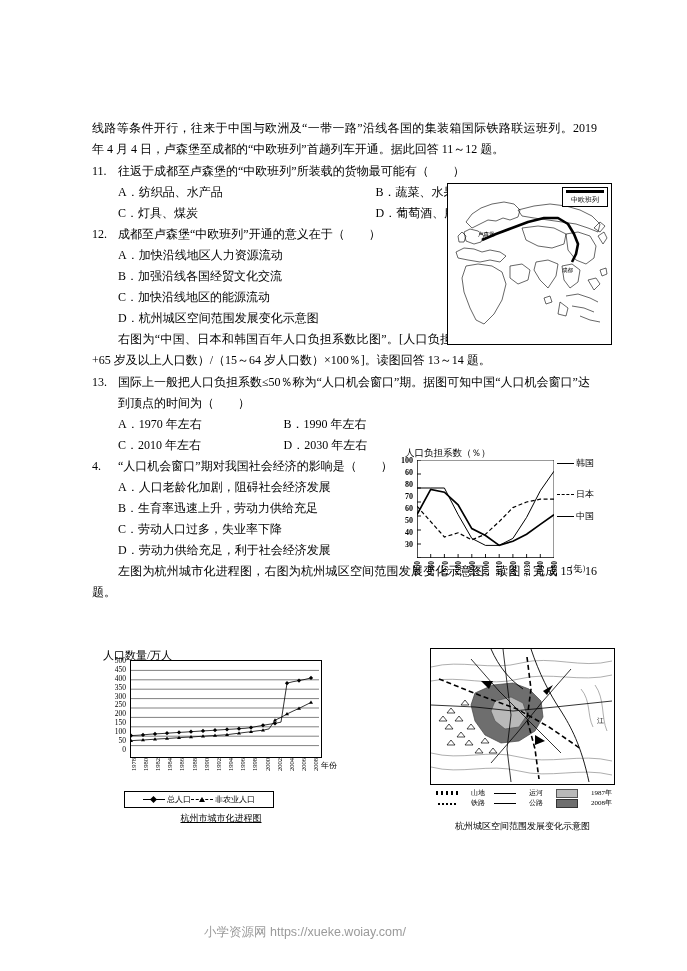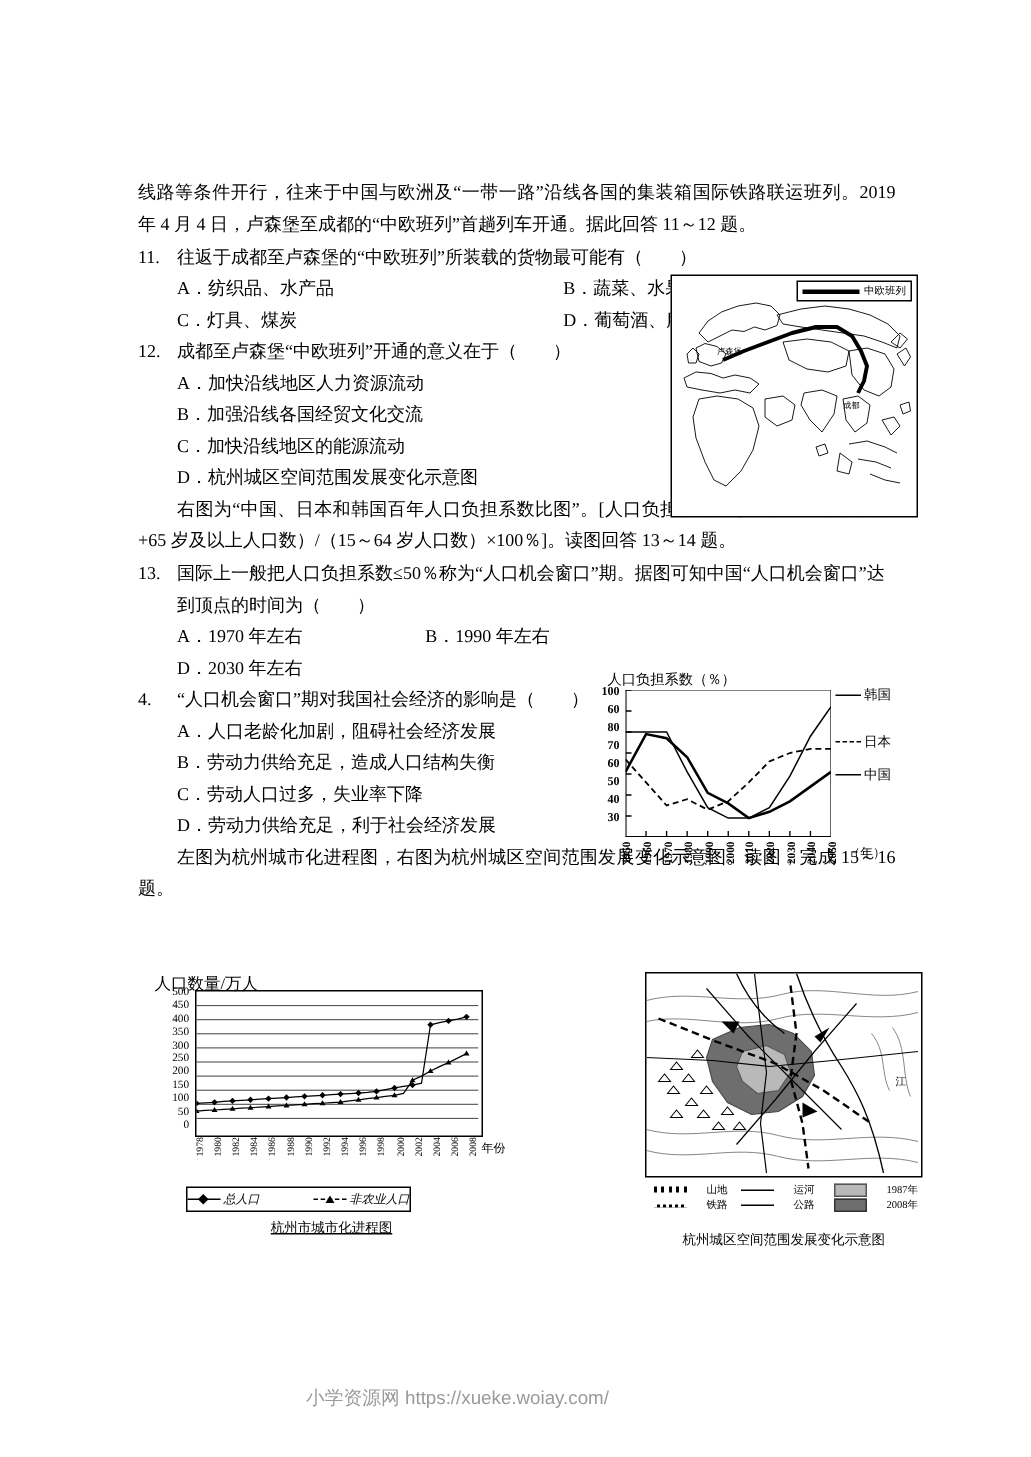--- a/index.html
+++ b/index.html
@@ -77,20 +77,21 @@
   .map-legend {
     position: absolute;
     right: 3px;
     top: 3px;
     border: 1px solid #000;
     background: #fff;
     padding: 2px 3px 2px 3px;
     display: flex;
     align-items: center;
     gap: 3px;
+    flex-direction: column;
   }
   .map-legend .swatch {
     display: inline-block;
     width: 38px;
     height: 3px;
     background: #000;
   }
   .map-legend .lbl { font-size: 7px; line-height: 8px; white-space: nowrap; }
 
   
@@ -197,23 +198,22 @@
   }
   .urb-legend {
     position: absolute;
     left: 27px;
     top: 143px;
     width: 148px;
     border: 1px solid #000;
     height: 15px;
     display: flex;
     align-items: center;
-    justify-content: space-between;
+    justify-content: center;
     font-size: 8px;
-    font-style: italic;
   }
   .urb-legend .item { display: flex; align-items: center; gap: 2px; white-space: nowrap; }
   .urb-legend .mk { position: relative; width: 22px; height: 8px; }
   .urb-legend .mk .seg {
     position: absolute; left: 0; top: 3.5px; width: 22px; height: 0;
     border-top: 1px solid #000;
   }
   .urb-legend .mk .seg.dashed { border-top-style: dashed; }
   .urb-legend .mk .dia {
     position: absolute; left: 8px; top: 1px;
@@ -341,29 +341,30 @@
 
     <div class="q">
       <span class="q-num">13.</span>
       <span class="q-body">国际上一般把人口负担系数≤50％称为“人口机会窗口”期。据图可知中国“人口机会窗口”达到顶点的时间为（　　）</span>
     </div>
     <div class="opts-2col narrow-wrap">
       <span class="opt">A．1970 年左右</span>
       <span class="opt">B．1990 年左右</span>
     </div>
     <div class="opts-2col narrow-wrap">
+      <span class="opt">C．2010 年左右</span>
       <span class="opt">D．2030 年左右</span>
     </div>
 
     <div class="q">
       <span class="q-num">4.</span>
       <span class="q-body narrow-wrap">“人口机会窗口”期对我国社会经济的影响是（　　）</span>
     </div>
     <div class="opts-1col">A．人口老龄化加剧，阻碍社会经济发展</div>
-    <div class="opts-1col">B．劳动力供给充足，造成人口结构失衡</div>
+    <div class="opts-1col">B．生育率迅速上升，劳动力供给充足</div>
     <div class="opts-1col">C．劳动人口过多，失业率下降</div>
     <div class="opts-1col">D．劳动力供给充足，利于社会经济发展</div>
 
     <p class="para indent">左图为杭州城市化进程图，右图为杭州城区空间范围发展变化示意图。读图，完成 15～16 题。</p>
   </div>
 
   <div class="fig-map">
     <svg width="161" height="158" viewBox="0 0 161 158">
       <g fill="none" stroke="#000" stroke-width="0.6">
 

